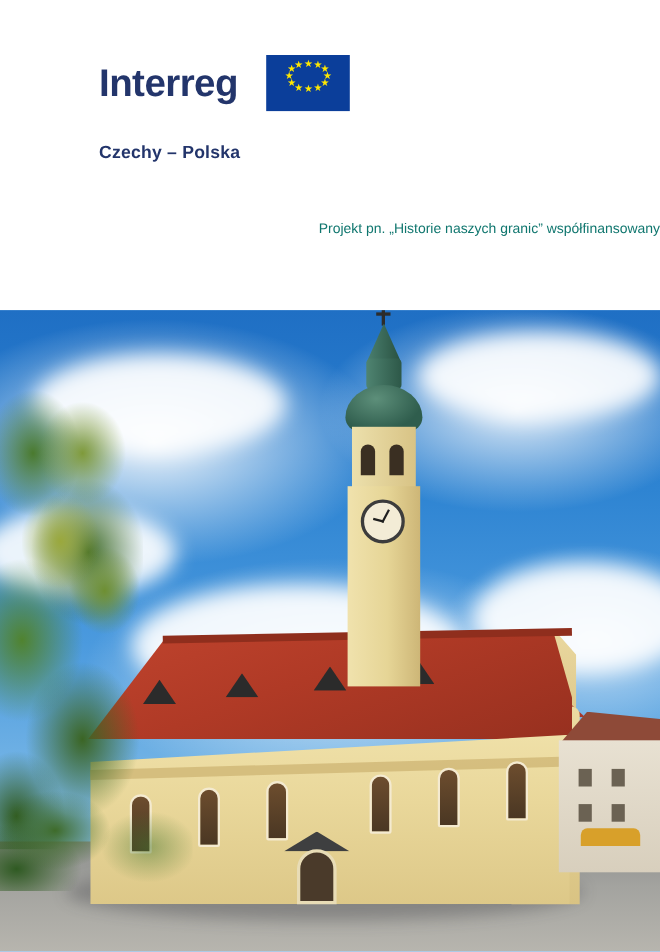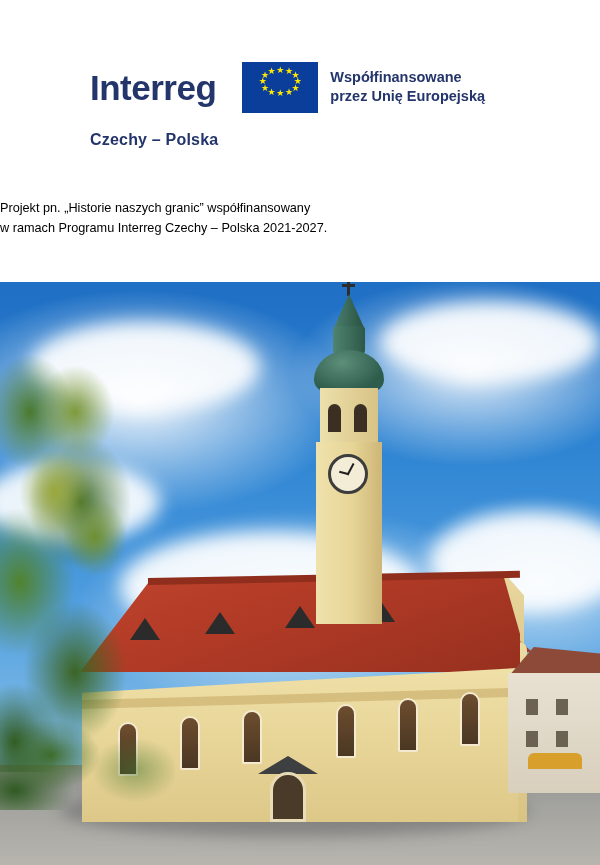--- a/index.html
+++ b/index.html
@@ -27,21 +27,21 @@
     left: 0;
     top: 0;
     width: 600px;
     height: 282px;
     background: #ffffff;
   }
 
   .logo-row {
     position: absolute;
     left: 90px;
-    top: 58px;
+    top: 46px;
     display: flex;
     align-items: center;
     height: 58px;
   }
 
   .interreg-word {
     font-family: "Liberation Sans", sans-serif;
     font-weight: bold;
     font-size: 35px;
     letter-spacing: -0.5px;
@@ -91,23 +91,23 @@
     font-weight: bold;
     color: #23356b;
     letter-spacing: 0.2px;
   }
 
   .funding-note {
     position: absolute;
     left: 0;
     top: 198px;
     width: 600px;
-    text-align: left;
+    text-align: right;
     font-size: 12.7px;
-    color: #000000;
+    color: #0f766e;
     line-height: 1.58;
   }
   .funding-note div { white-space: nowrap; }
 
   
   .photo {
     position: absolute;
     left: 0;
     top: 282px;
     width: 600px;
@@ -452,32 +452,27 @@
           <span class="star" style="left:73%;  top:39%;">★</span>
           <span class="star" style="left:70%;  top:51%;">★</span>
           <span class="star" style="left:61.5%;top:59%;">★</span>
           <span class="star" style="left:50%;  top:62%;">★</span>
           <span class="star" style="left:38.5%;top:59%;">★</span>
           <span class="star" style="left:30%;  top:51%;">★</span>
           <span class="star" style="left:27%;  top:39%;">★</span>
           <span class="star" style="left:30%;  top:27%;">★</span>
           <span class="star" style="left:38.5%;top:19%;">★</span>
         </div>
-        <div class="eu-text">
-          <div>Współfinansowane</div>
-          <div>przez Unię Europejską</div>
-        </div>
       </div>
     </div>
 
     <div class="program-title">Czechy – Polska</div>
 
     <div class="funding-note">
       <div>Projekt pn. „Historie naszych granic” współfinansowany</div>
-      <div>w ramach Programu Interreg Czechy – Polska 2021-2027.</div>
     </div>
   </div>
 
   <div class="photo">
     <div class="sky"></div>
 
     <div class="cloud" style="left:30px;  top:40px;  width:230px; height:90px;"></div>
     <div class="cloud" style="left:380px; top:20px;  width:220px; height:80px;"></div>
     <div class="cloud" style="left:120px; top:250px; width:300px; height:110px;"></div>
     <div class="cloud" style="left:430px; top:230px; width:200px; height:100px;"></div>

